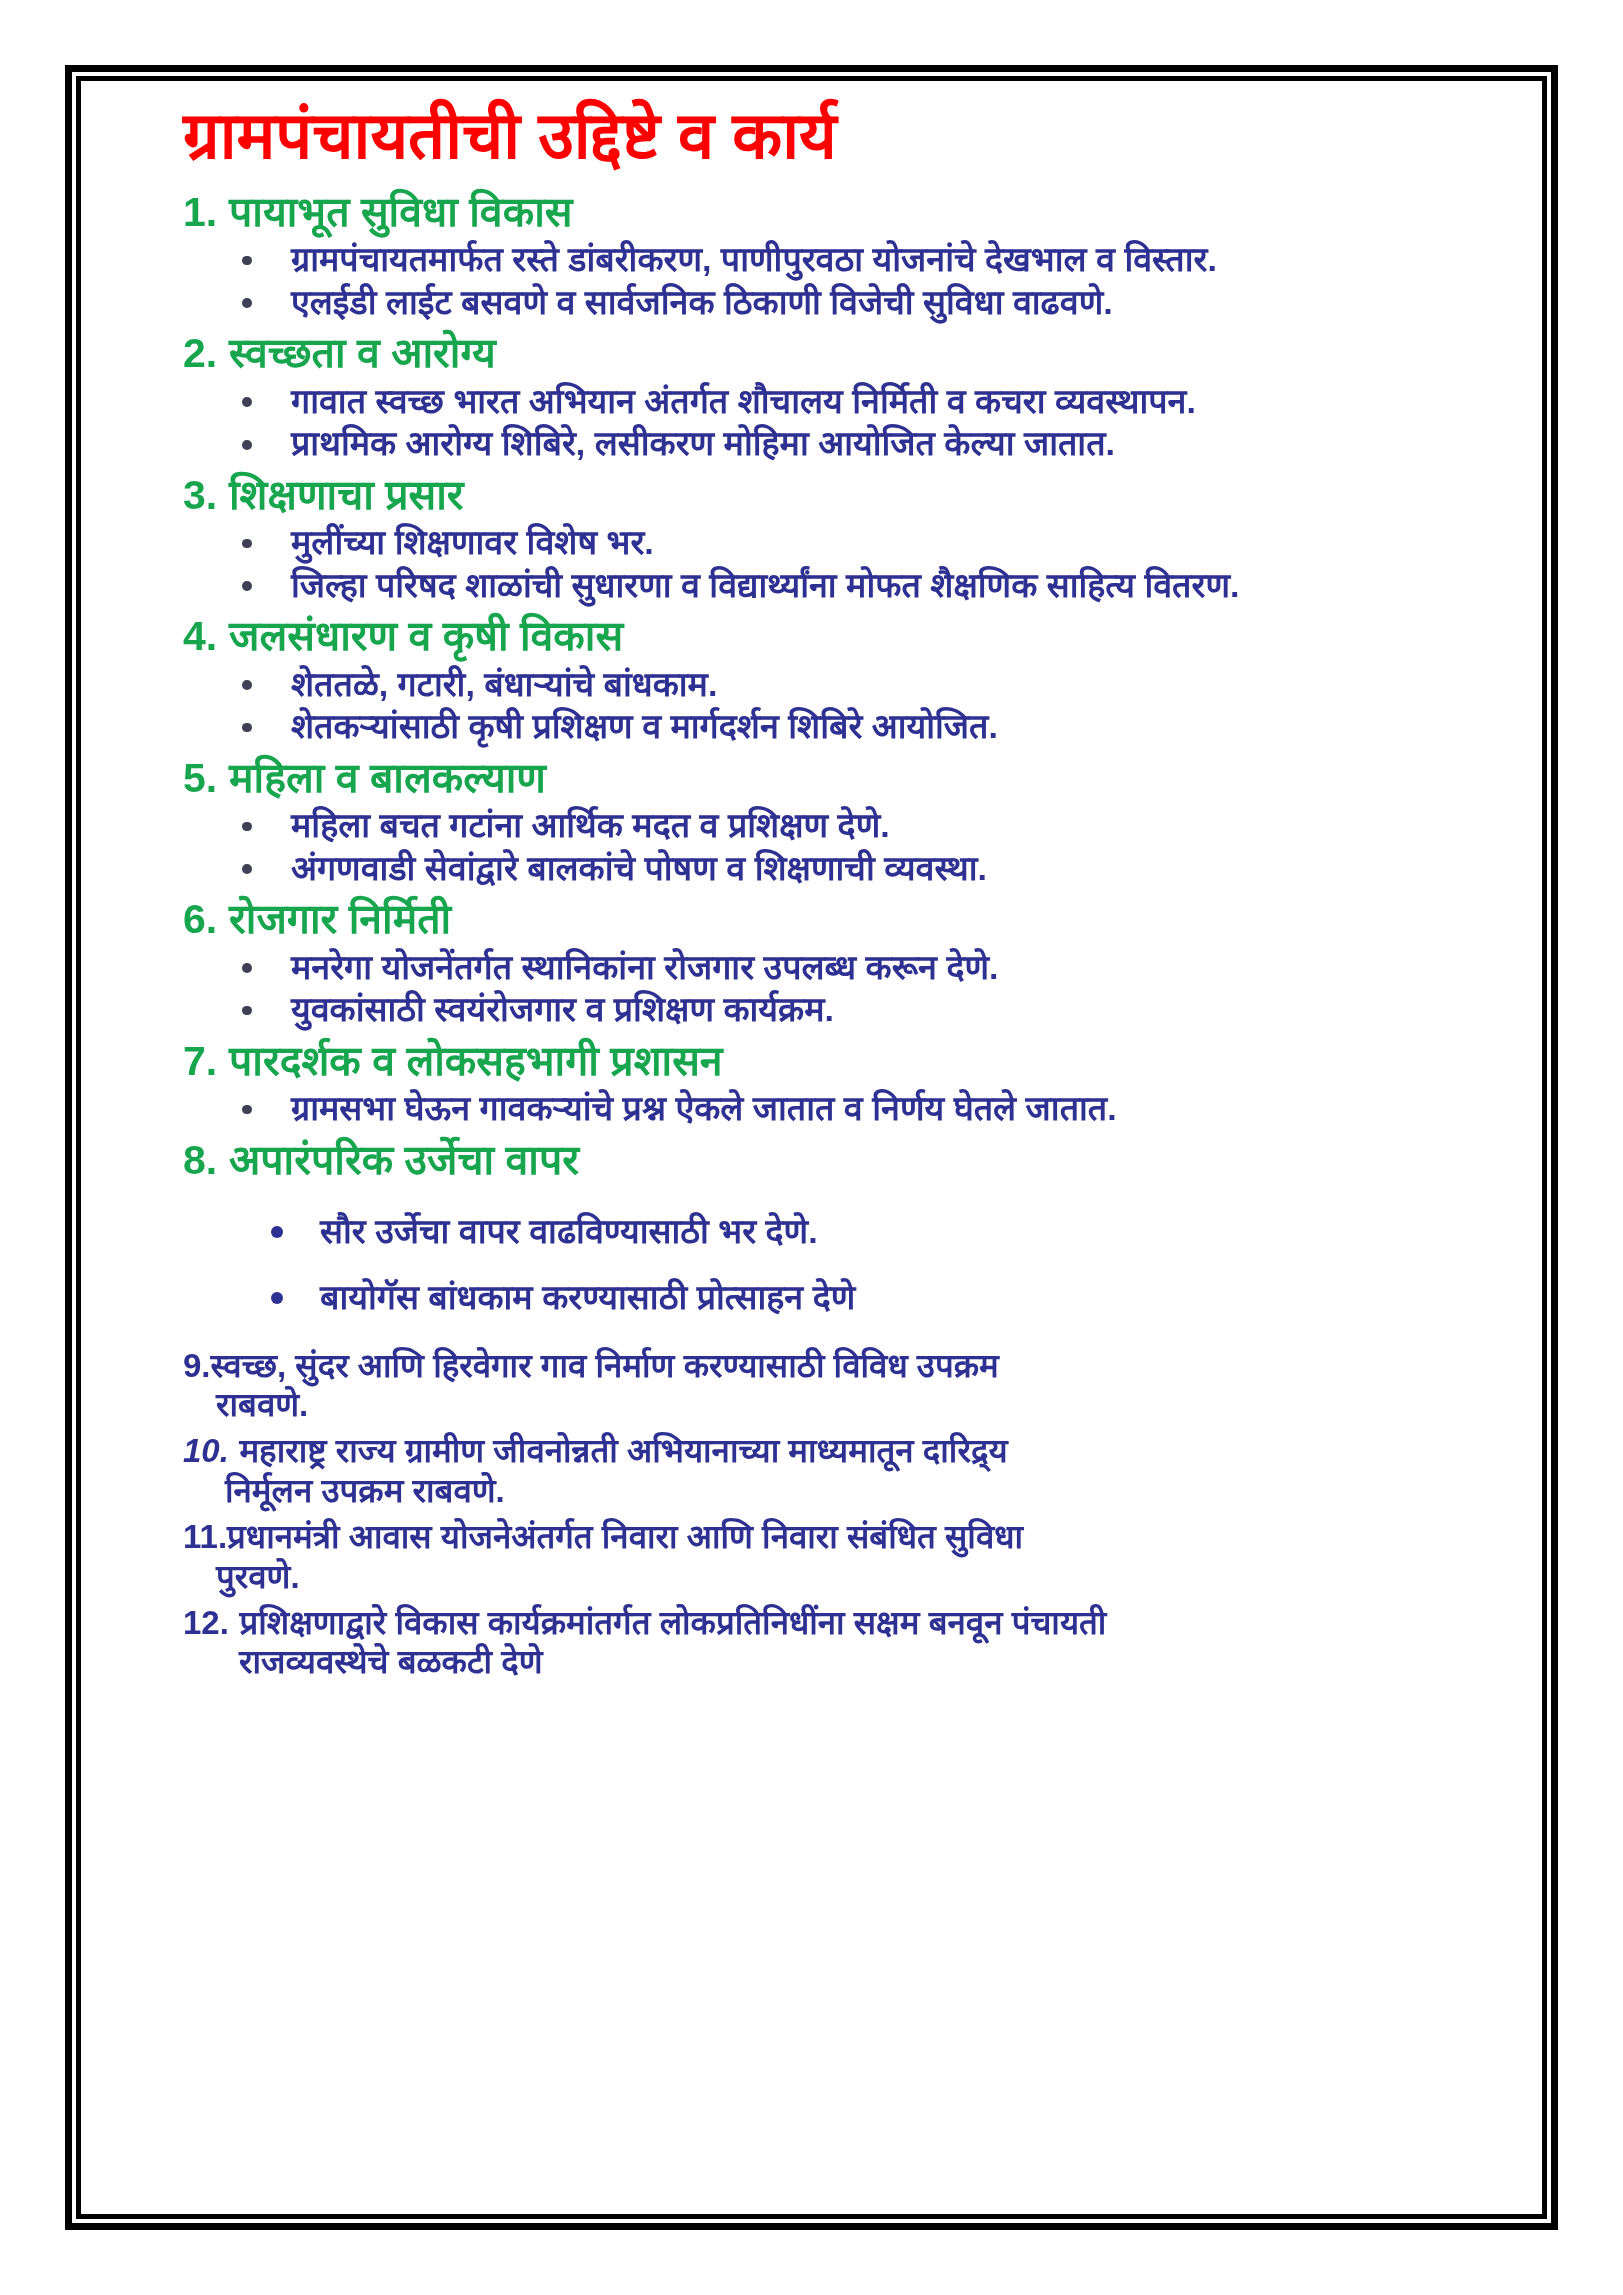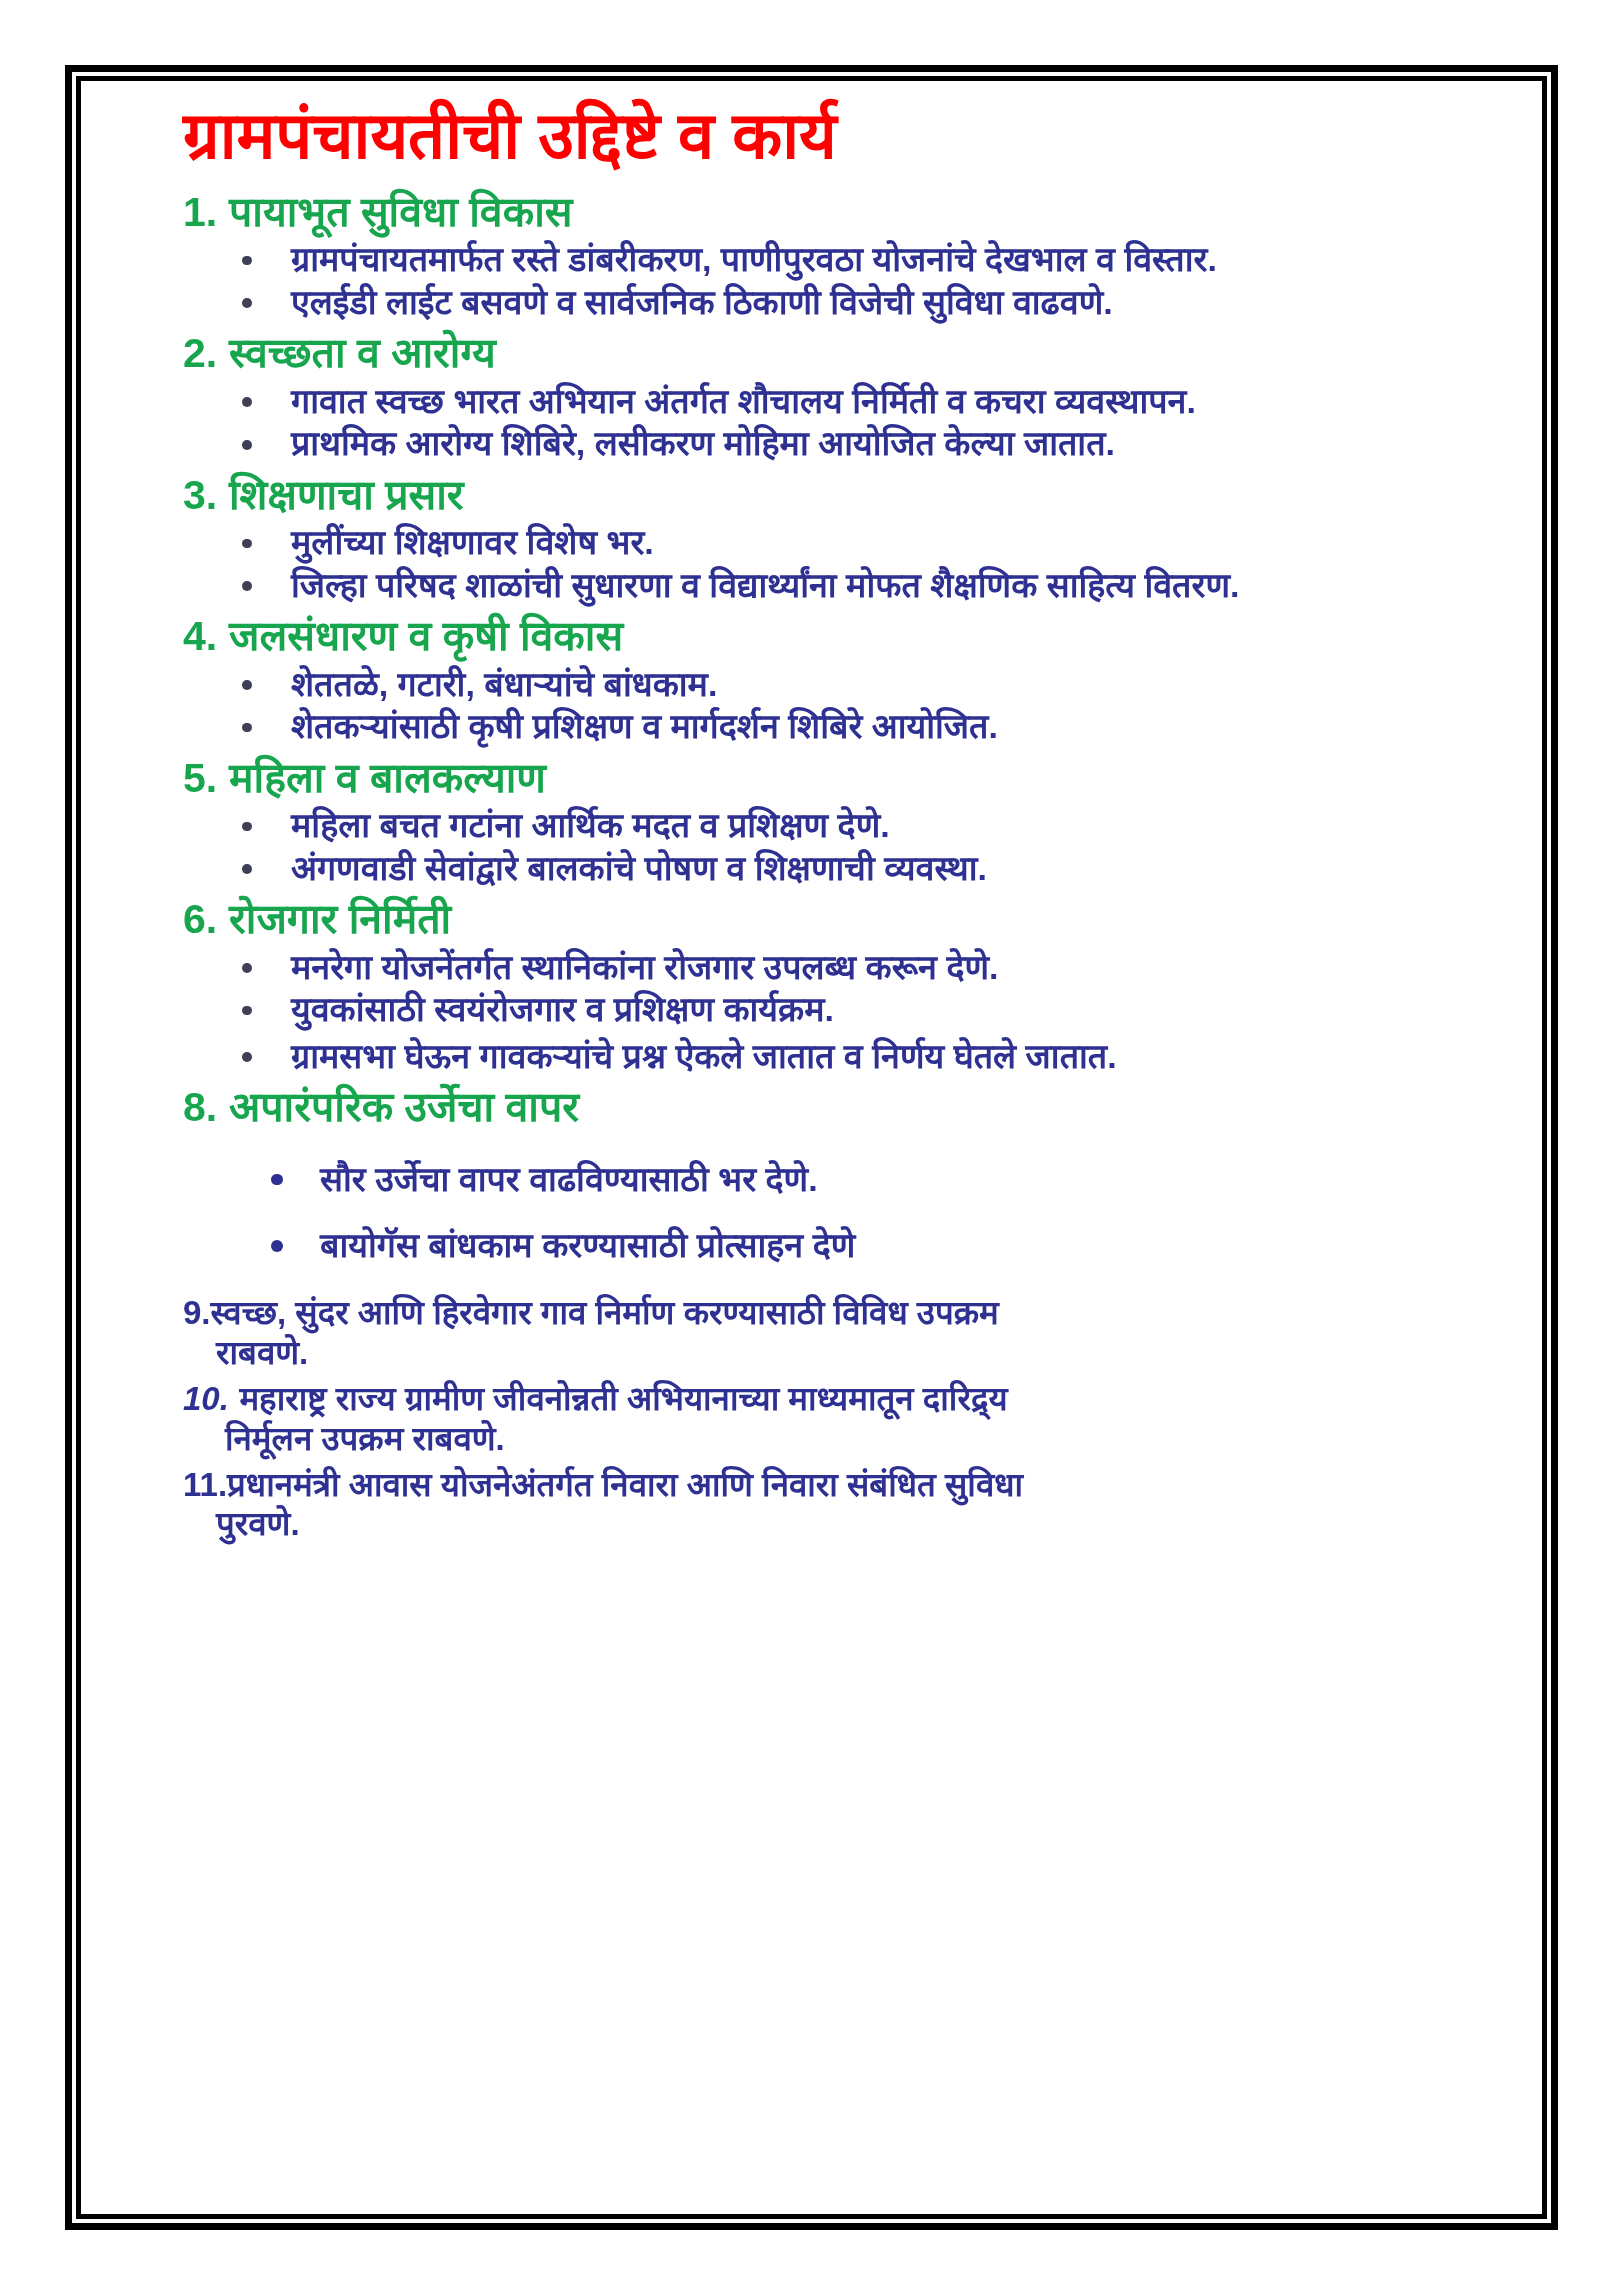--- a/index.html
+++ b/index.html
@@ -173,20 +173,23 @@
       <span class="dot"></span>
       <span>मनरेगा योजनेंतर्गत स्थानिकांना रोजगार उपलब्ध करून देणे.</span>
     </div>
     <div class="bullet">
       <span class="dot"></span>
       <span>युवकांसाठी स्वयंरोजगार व प्रशिक्षण कार्यक्रम.</span>
     </div>
   </div>
 
   <div class="section">
+    <div class="heading">
+      <span class="num">7.</span><span>पारदर्शक व लोकसहभागी प्रशासन</span>
+    </div>
     <div class="bullet">
       <span class="dot"></span>
       <span>ग्रामसभा घेऊन गावकऱ्यांचे प्रश्न ऐकले जातात व निर्णय घेतले जातात.</span>
     </div>
   </div>
 
   <div class="section wide">
     <div class="heading">
       <span class="num">8.</span><span>अपारंपरिक उर्जेचा वापर</span>
     </div>
@@ -206,16 +209,20 @@
       <div class="line2">राबवणे.</div>
     </div>
     <div class="numbered-item">
       <div><span class="inum">10.</span><span>महाराष्ट्र राज्य ग्रामीण जीवनोन्नती अभियानाच्या माध्यमातून दारिद्र्य</span></div>
       <div class="line2">निर्मूलन उपक्रम राबवणे.</div>
     </div>
     <div class="numbered-item">
       <div><span class="inum">11.</span><span>प्रधानमंत्री आवास योजनेअंतर्गत निवारा आणि निवारा संबंधित सुविधा</span></div>
       <div class="line2">पुरवणे.</div>
     </div>
+    <div class="numbered-item">
+      <div><span class="inum">12.</span><span>प्रशिक्षणाद्वारे विकास कार्यक्रमांतर्गत लोकप्रतिनिधींना सक्षम बनवून पंचायती</span></div>
+      <div class="line2">राजव्यवस्थेचे बळकटी देणे</div>
+    </div>
   </div>
 
 </div>
 
 
 </body></html>

